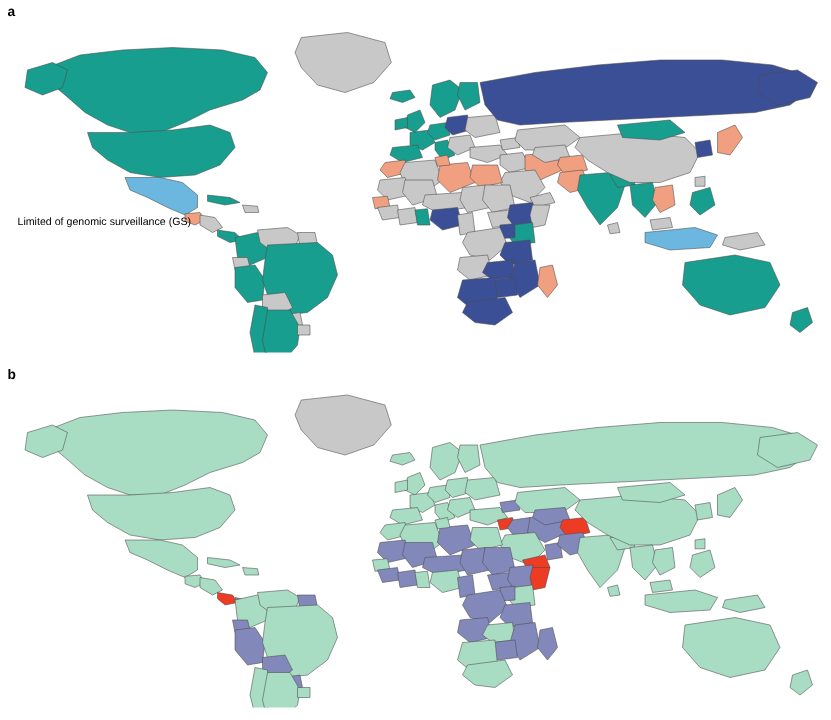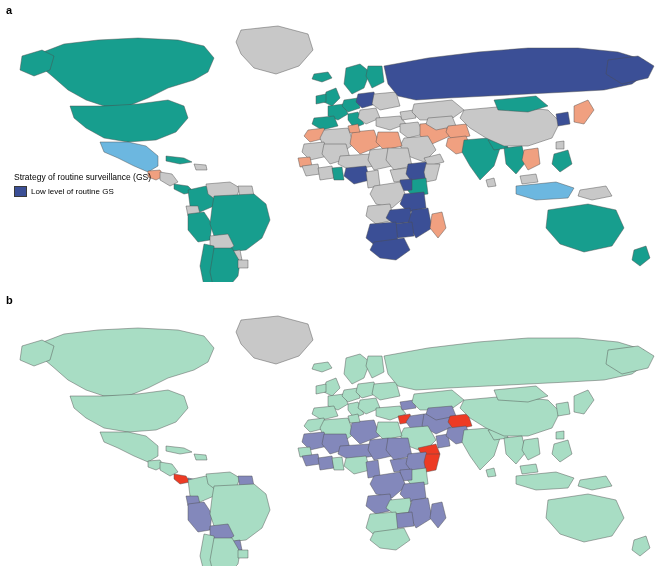--- a/index.html
+++ b/index.html
@@ -208,25 +208,21 @@
           <path class="country" fill="#3b4f96" d="M404 196 L420 194 L424 214 L408 224 L400 210 Z"></path>
           <path class="country" fill="#3b4f96" d="M386 210 L404 208 L406 222 L390 224 L382 216 Z"></path>
           <path class="country" fill="#3b4f96" d="M362 210 L388 208 L390 228 L370 234 L358 224 Z"></path>
           <path class="country" fill="#3b4f96" d="M366 228 L396 224 L402 236 L388 246 L372 244 L362 236 Z"></path>
           <path class="country" fill="#f0a080" d="M424 200 L434 198 L438 214 L430 224 L422 214 Z"></path>
         </g>
       </svg>
     </div>
 
     <div class="legend" id="legend-a">
-      <div class="legend-title">Strategy of routine surveillance (GS)</div>
-      <div class="legend-row">
-        <span class="legend-swatch" style="background:#3b4f96"></span>
-        <span class="legend-text">Low level of routine GS</span>
-      </div>
+      <div class="legend-title">Limited of genomic surveillance (GS)</div>
     </div>
   </div>
 
   <div class="panel" id="panel-b">
     <div class="panel-label">b</div>
 
     <div class="map-wrap">
       <svg class="map-svg" viewBox="0 0 650 258" preserveAspectRatio="none">
         <g>
 

